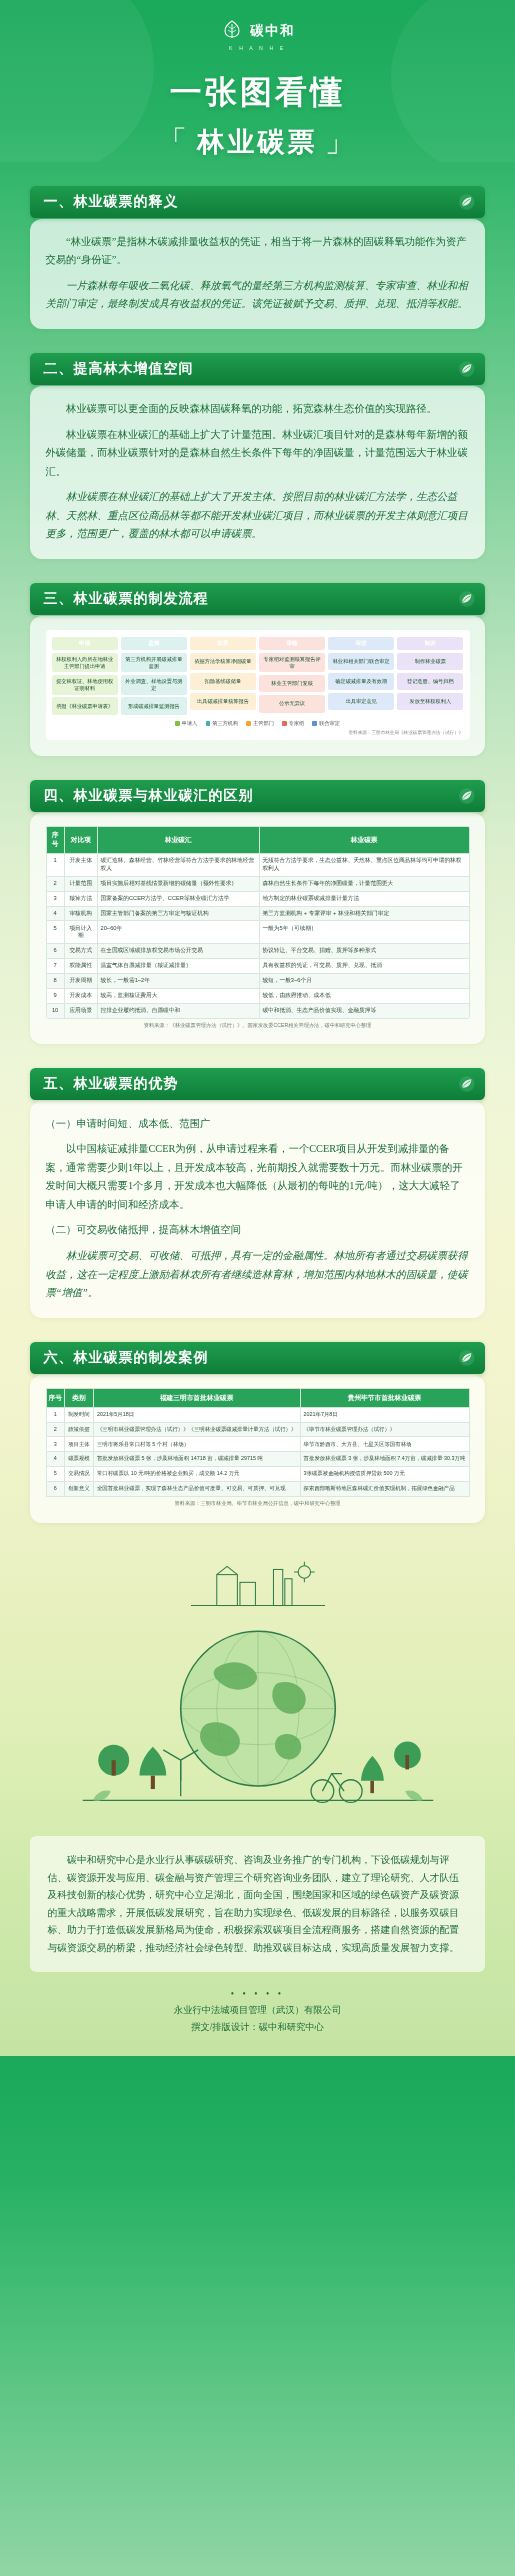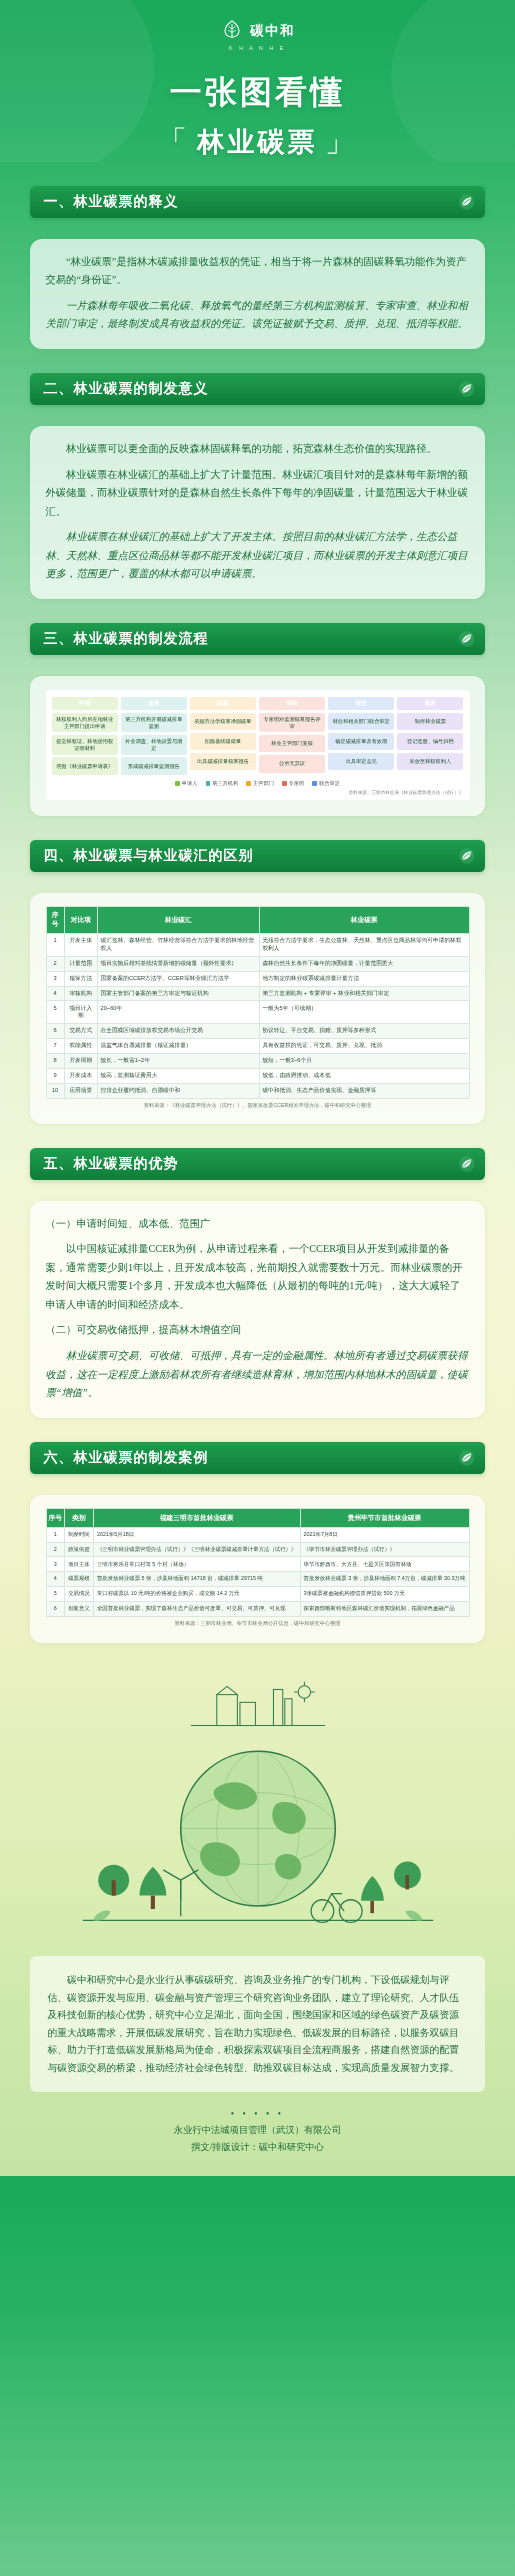--- a/index.html
+++ b/index.html
@@ -88,21 +88,21 @@
     color:#fff; font-size:14px; font-weight:bold; letter-spacing:1px;
     font-family:"Liberation Serif", serif;
   }
   .sec-head .leaf {
     position:absolute; right:9.3px; top:50%; transform:translateY(-50%);
     width:17.5px;height:17.5px; opacity:.95;
   }
   .sec-body {
     background: rgba(255,255,255,0.72);
     border-radius: 12px;
-    margin-top: 21px;
+    margin-top: 1px;
     padding: 13.4px 15.5px 15.5px 15.5px;
     box-shadow: 0 1px 5.2px rgba(0,60,20,0.06);
   }
   p.para {
     color:#176c36;
     font-size:10.3px;
     line-height:18.5px;
     text-indent:2em;
     margin-bottom:7.2px;
     font-family:"Liberation Serif", serif;
@@ -212,21 +212,21 @@
     </div>
     <div class="sec-body">
       <p class="para">“林业碳票”是指林木碳减排量收益权的凭证，相当于将一片森林的固碳释氧功能作为资产交易的“身份证”。</p>
       <p class="para">一片森林每年吸收二氧化碳、释放氧气的量经第三方机构监测核算、专家审查、林业和相关部门审定，最终制发成具有收益权的凭证。该凭证被赋予交易、质押、兑现、抵消等权能。</p>
     </div>
   </div>
 
   <div class="section">
     <div class="sec-head">
       <span class="t">二、</span>
-      <span class="t">林业碳票的制发意义</span>
+      <span class="t">提高林木增值空间</span>
       <span class="leaf">
         <svg viewBox="0 0 34 34">
             <circle cx="17" cy="17" r="15" fill="#4fc07c" opacity=".35"></circle>
             <path d="M8 24c0-9 7-15 18-16-1 11-7 17-18 16z" fill="#ffffff" opacity=".9"></path>
             <path d="M8 24C12 19 18 14 24 11" stroke="#0e7d39" stroke-width="1.2" fill="none"></path>
           </svg>
       </span>
     </div>
     <div class="sec-body">
       <p class="para">林业碳票可以更全面的反映森林固碳释氧的功能，拓宽森林生态价值的实现路径。</p>

